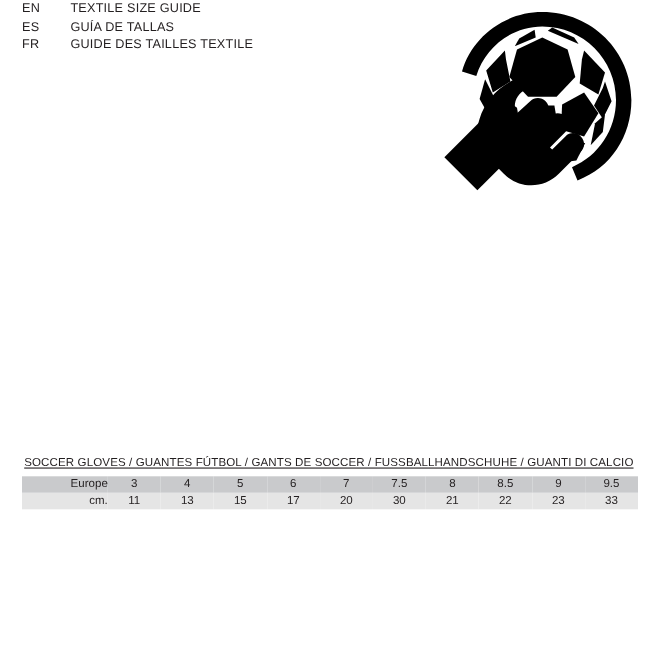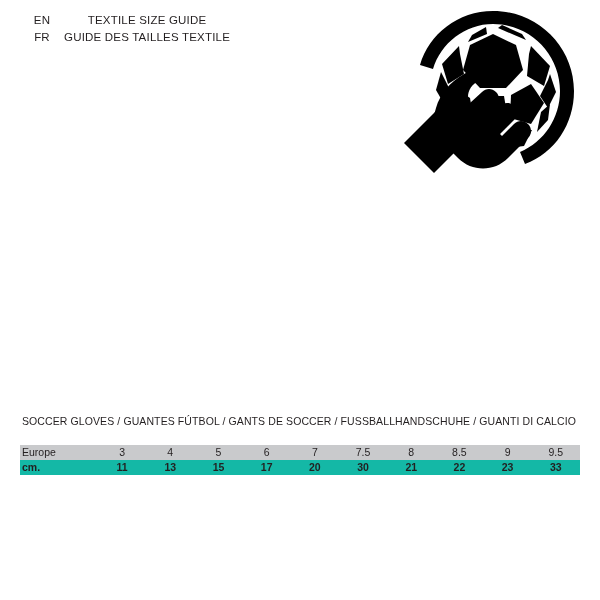--- a/index.html
+++ b/index.html
@@ -14,25 +14,24 @@
     font-family: "Liberation Sans", sans-serif;
     color: #231f20;
     position: relative;
     overflow: hidden;
   }
 
   
   #lang-table {
     position: absolute;
     left: 20px;
-    top: 14px;
+    top: 2px;
     border-collapse: collapse;
     font-size: 11.5px;
     letter-spacing: 0.2px;
-    text-align: center;
   }
   #lang-table td {
     padding: 0 0 3.5px 0;
     vertical-align: top;
     white-space: nowrap;
     line-height: 13px;
   }
   #lang-table td.code {
     width: 44px;
     font-weight: 400;
@@ -54,58 +53,62 @@
   
   #chart {
     position: absolute;
     left: 20px;
     top: 415px;
     width: 560px;
   }
   #chart-caption {
     font-size: 10.5px;
     letter-spacing: 0.1px;
-    margin: 0 0 18px 2px;
+    margin: 0 0 6px 2px;
     white-space: nowrap;
     line-height: 12px;
+    text-decoration: underline;
   }
   table.sizes {
     border-collapse: collapse;
     width: 560px;
     table-layout: fixed;
   }
   table.sizes td {
     font-size: 10.5px;
     height: 15px;
     line-height: 15px;
     padding: 0;
     text-align: center;
     white-space: nowrap;
   }
   table.sizes td.rowlabel {
-    text-align: left;
-    padding-left: 2px;
+    text-align: right;
+    padding-left: 18px;
     width: 78px;
   }
   table.sizes tr.shaded td {
     background: #c9cacc;
   }
   table.sizes tr.plain td {
-    background: #14b8a6;
-    font-weight: bold;
+    background: #e5e5e5;
   }
 </style>
 </head>
 <body>
 
 <table id="lang-table">
   <tbody>
       <tr>
     <td class="code">EN</td>
     <td class="title">TEXTILE SIZE GUIDE</td>
+  </tr>
+  <tr>
+    <td class="code">ES</td>
+    <td class="title">GUÍA DE TALLAS</td>
   </tr>
   <tr>
     <td class="code">FR</td>
     <td class="title">GUIDE DES TAILLES TEXTILE</td>
   </tr>
 </tbody>
   </table>
 
 <div id="illustration">
   <svg width="190" height="190" viewBox="0 0 190 190" xmlns="http://www.w3.org/2000/svg">

